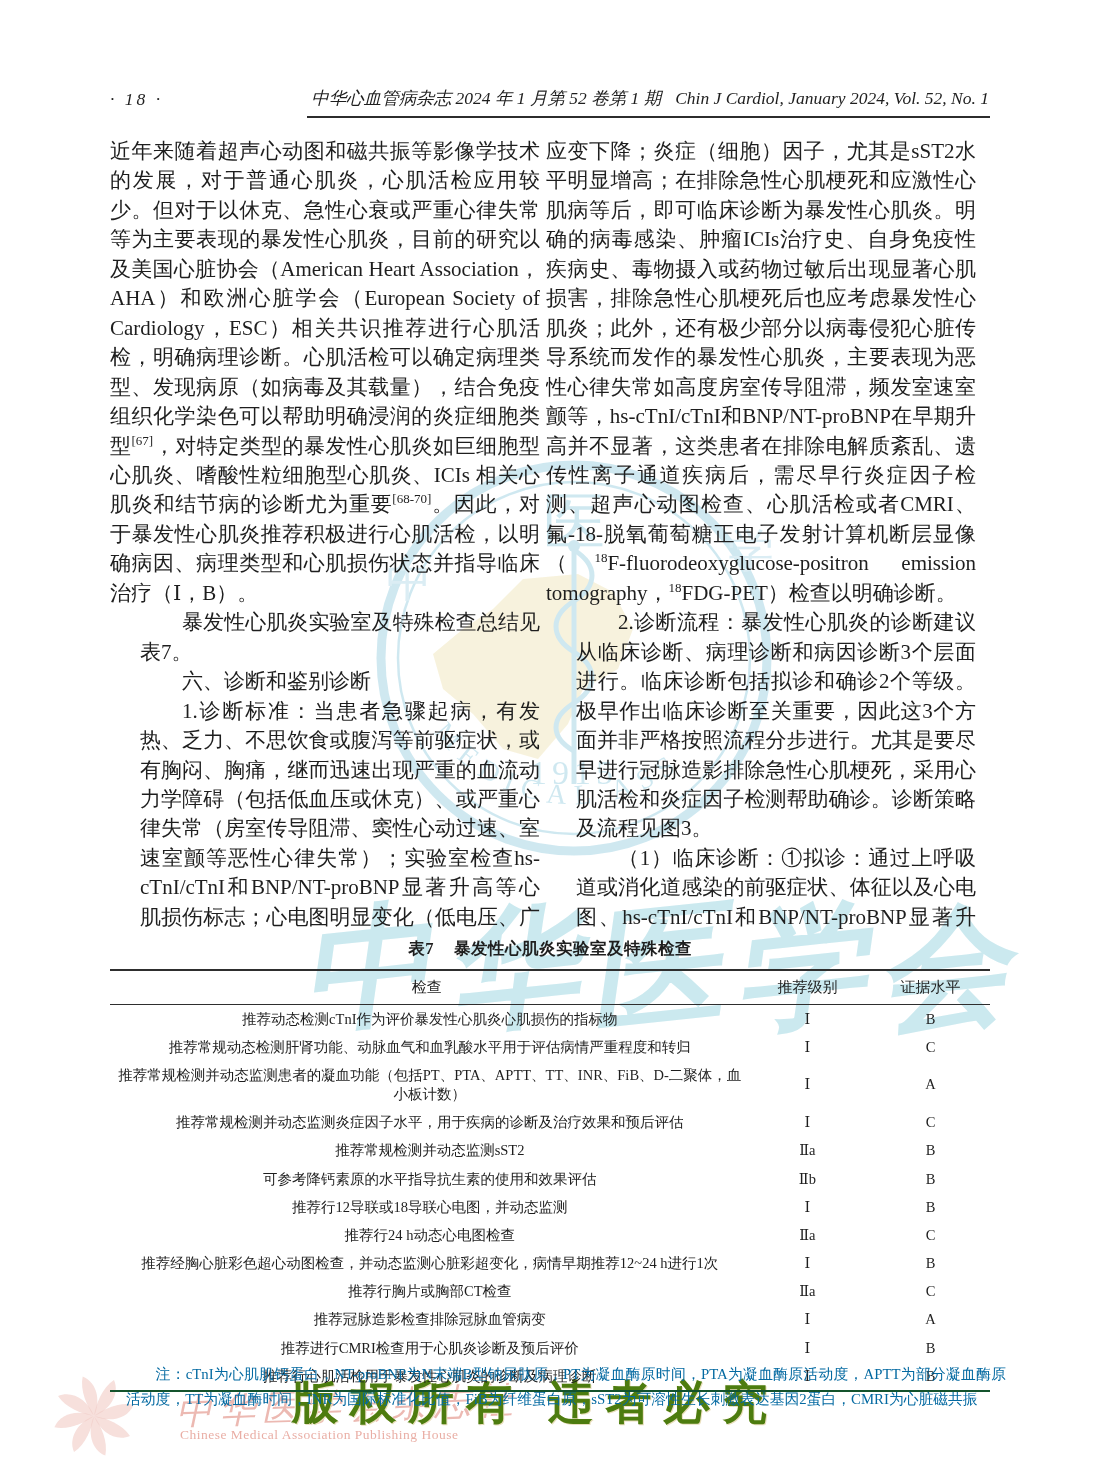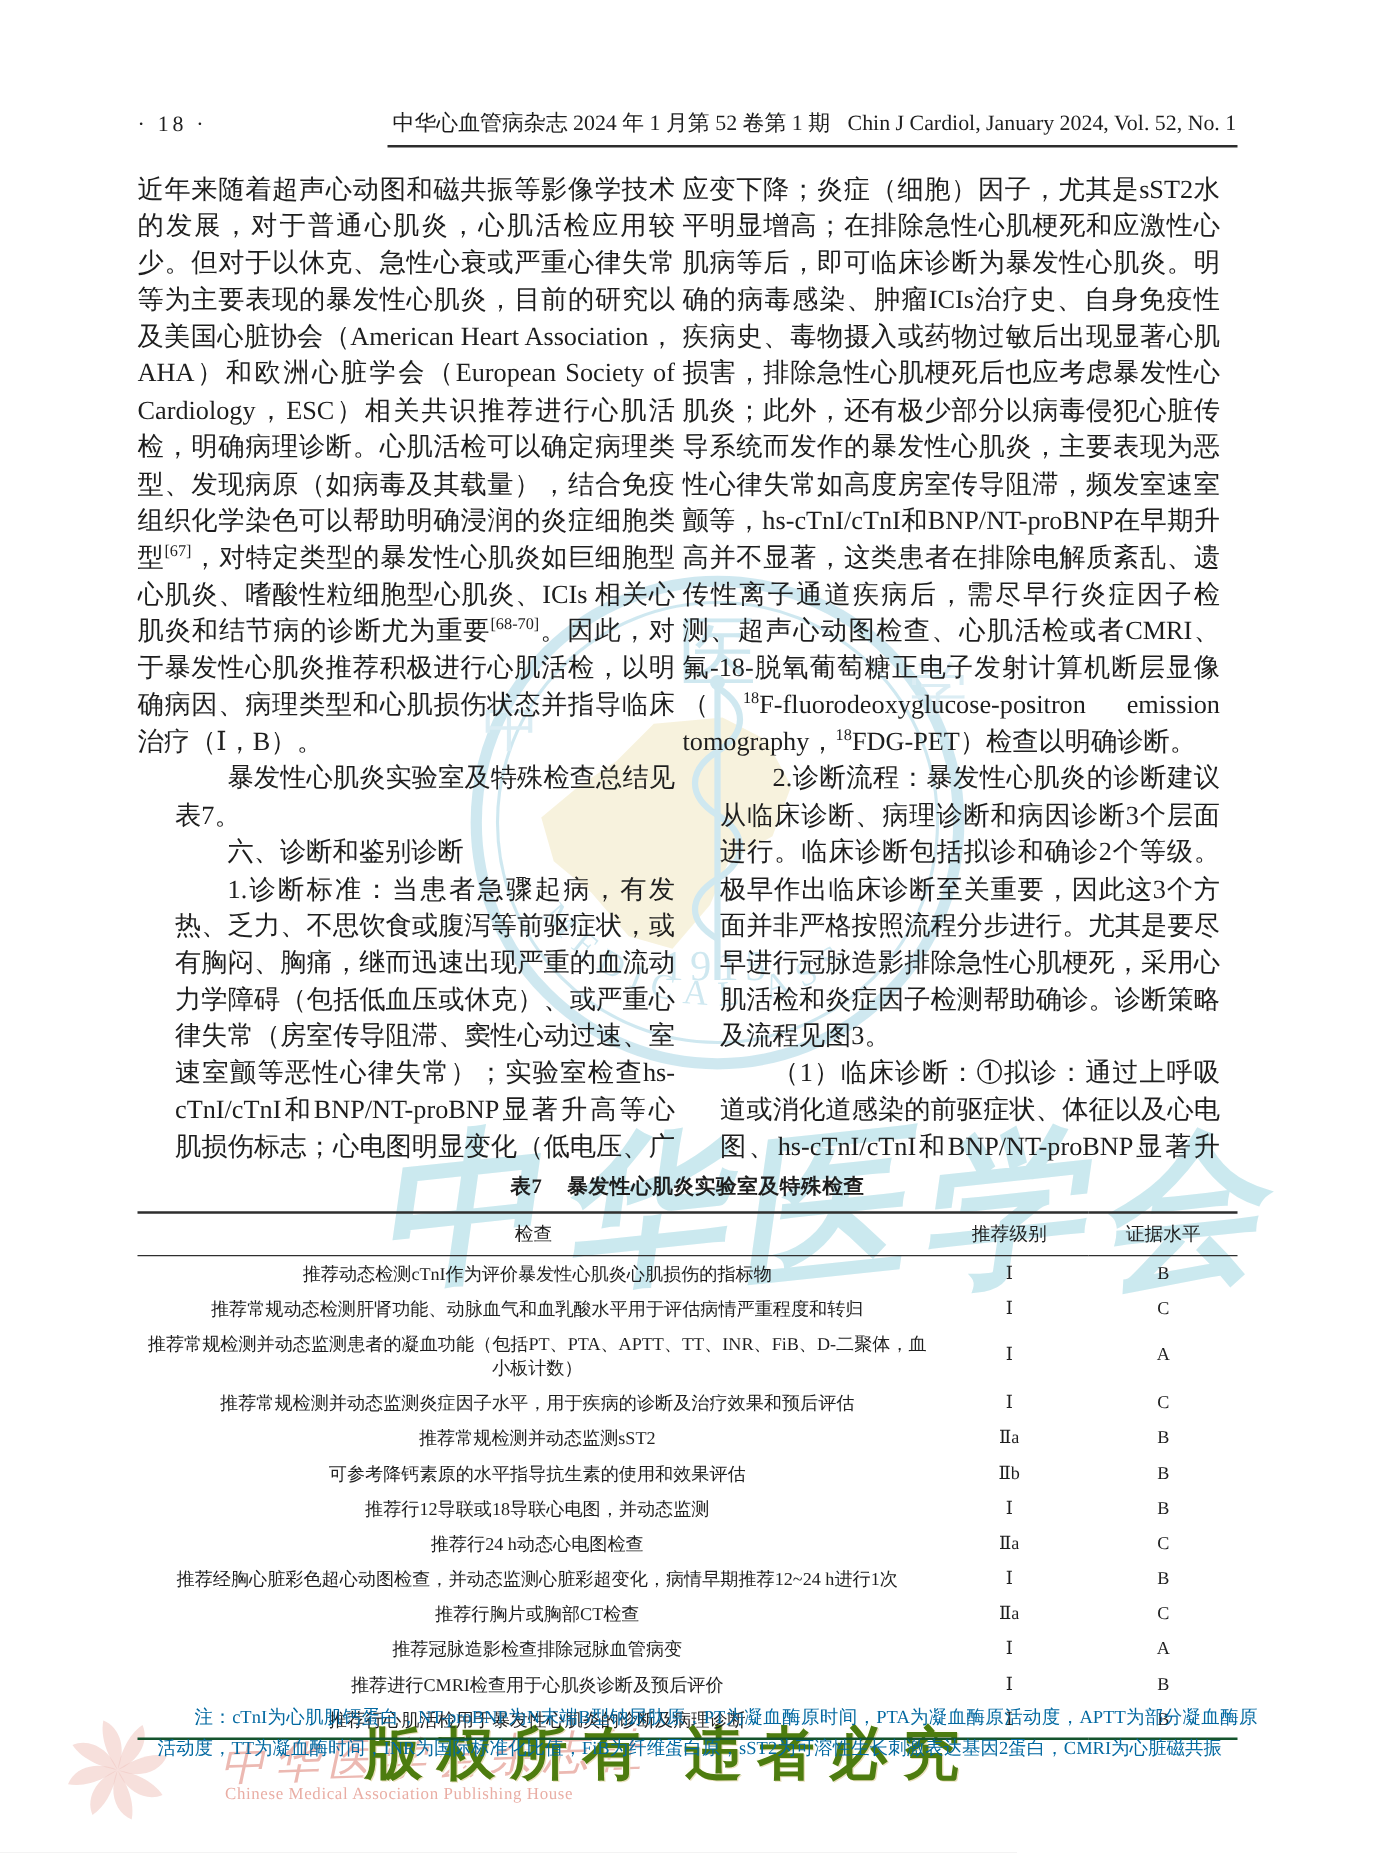--- a/index.html
+++ b/index.html
@@ -12,21 +12,21 @@
   .wm-callig{position:absolute;top:903px;font-size:132px;font-style:italic;font-weight:bold;
              color:rgba(126,201,215,.40);transform:rotate(-6deg);line-height:1;}
   .wm-pub-zh{position:absolute;left:176px;top:1382px;font-size:36px;font-style:italic;
              letter-spacing:7px;color:rgba(223,138,126,.60);transform:rotate(-2deg);}
   .wm-pub-en{position:absolute;left:180px;top:1427px;font-size:13.5px;
              color:rgba(223,138,126,.70);letter-spacing:.5px;}
   .wm-copyright{position:absolute;left:292px;top:1372px;font-size:46px;font-weight:bold;
              letter-spacing:12px;color:#4d7c0f;text-shadow:1px 1px 0 #eadfbe,-1px -1px 0 #fffdf5;}
   .wm-flower{position:absolute;left:52px;top:1374px;opacity:.5;}
   
-  .hdr{position:absolute;top:86px;left:110px;right:110px;height:32px;z-index:1;font-size:17.5px;}
+  .hdr{position:absolute;top:86px;left:110px;right:110px;height:32px;z-index:1;font-size:17.5px;font-style:italic;}
   .hdr .pagenum{position:absolute;left:0;top:3px;letter-spacing:3px;}
   .hdr .journal{position:absolute;right:0;top:0;border-bottom:2px solid #2c2c2c;
                 padding:0 1px 6px 4px;white-space:nowrap;}
   .hdr .journal .en{margin-left:14px;}
   
   .col{position:absolute;top:137px;width:430px;height:796px;overflow:hidden;z-index:1;
        font-size:21px;line-height:29.45px;text-align:justify;text-justify:inter-character;}
   .col-left{left:110px;}
   .col-right{left:546px;}
   .para{margin:0;}

